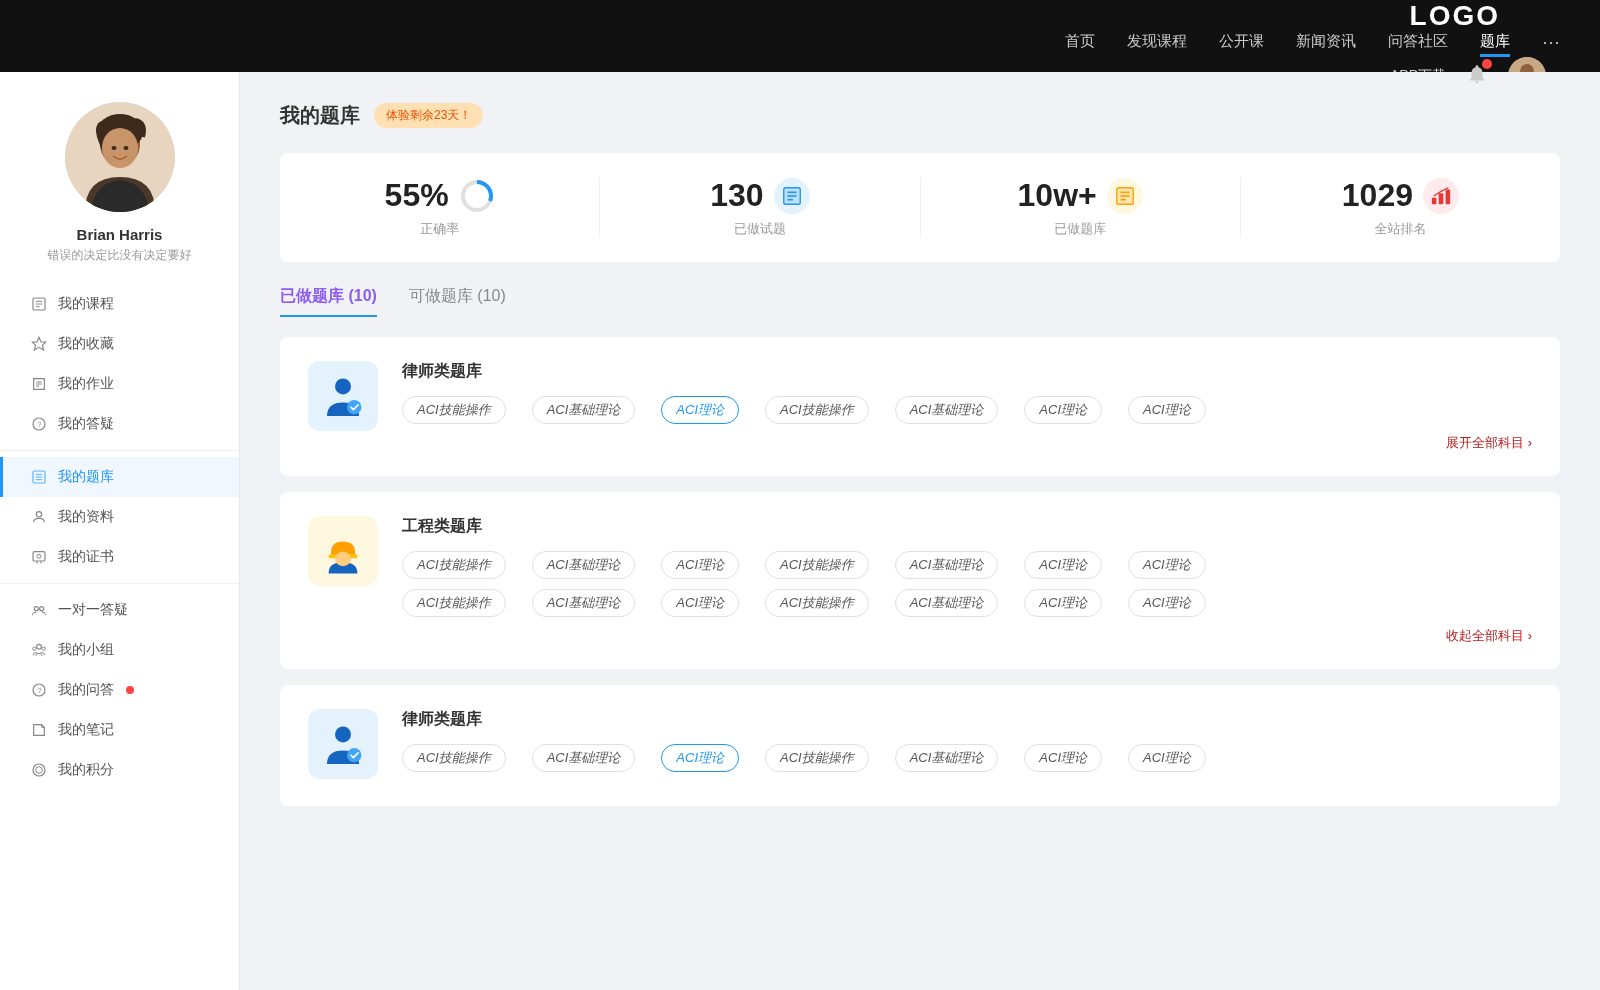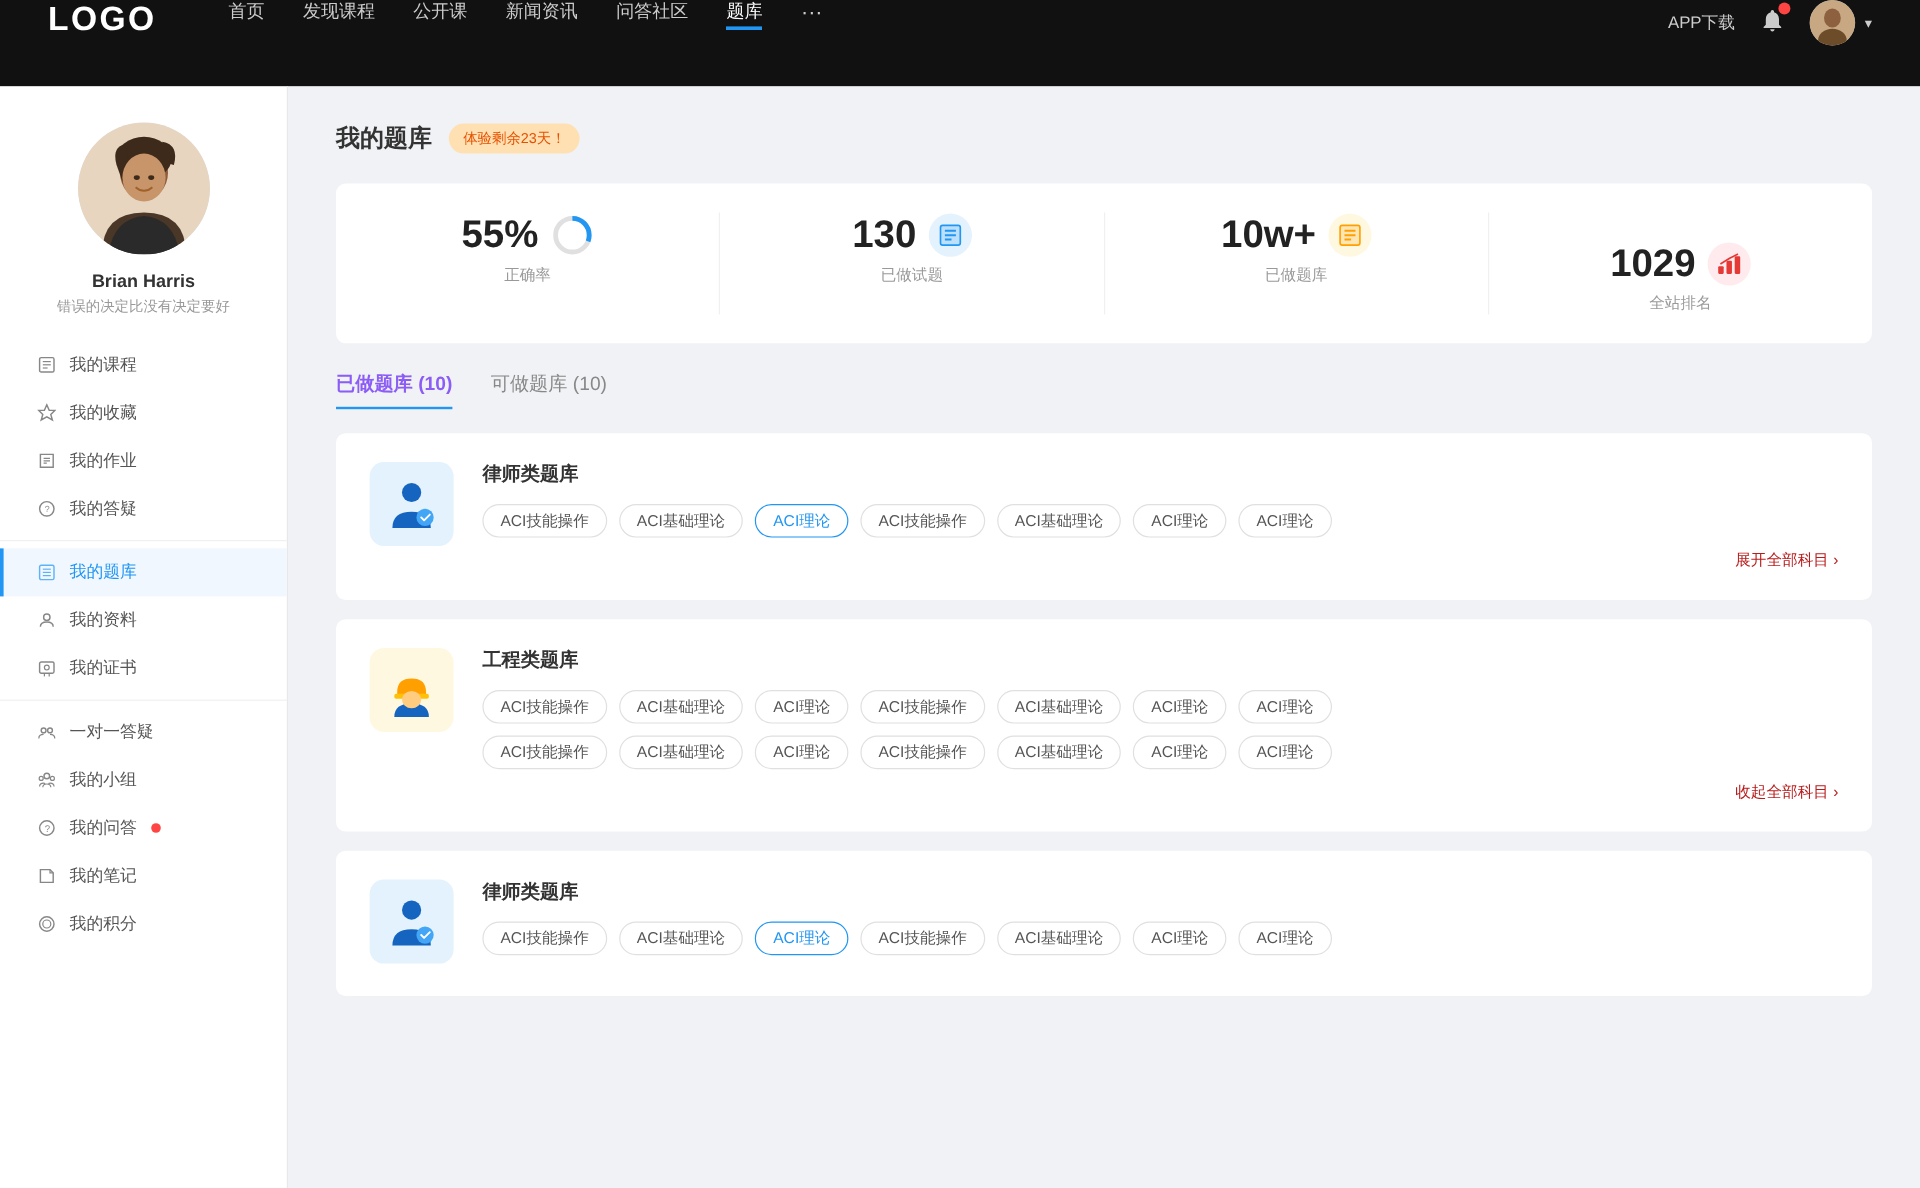--- a/index.html
+++ b/index.html
@@ -3,23 +3,24 @@
   <meta charset="utf-8">
   <style>
     * { box-sizing: border-box; margin: 0; padding: 0; }
     body { font-family: -apple-system, BlinkMacSystemFont, "PingFang SC", "Microsoft YaHei", sans-serif; background: #f0f2f5; min-height: 990px; }
 
     
     .navbar {
       background: #111;
       height: 72px;
       display: flex;
-      align-items: flex-start;
+      align-items: flex-end;
       padding: 0 40px;
       color: #fff;
+      flex-direction: column;
     }
     .navbar-logo {
       font-size: 28px;
       font-weight: 900;
       letter-spacing: 2px;
       color: #fff;
       margin-right: 60px;
     }
     .navbar-links {
       display: flex;
@@ -193,21 +194,21 @@
       display: flex;
       padding: 24px 0;
       margin-bottom: 24px;
     }
     .stat-item {
       flex: 1;
       text-align: center;
       border-right: 1px solid #f0f0f0;
       padding: 0 20px;
     }
-    .stat-item:last-child { border-right: none; margin-top: 24px; }
+    .stat-item:last-child { border-right: none; }
     .stat-top {
       display: flex;
       align-items: center;
       justify-content: center;
       gap: 10px;
       margin-bottom: 6px;
     }
     .stat-value {
       font-size: 32px;
       font-weight: 700;
@@ -268,22 +269,23 @@
     .qbank-right { flex: 1; }
     .qbank-title {
       font-size: 16px;
       font-weight: 600;
       color: #333;
       margin-bottom: 14px;
     }
     .qbank-tags {
       display: flex;
       flex-wrap: wrap;
-      gap: 10px;
+      gap: 26px;
       margin-bottom: 10px;
+      font-style: italic;
     }
     .qbank-tag {
       font-size: 13px;
       color: #555;
       padding: 4px 14px;
       border: 1px solid #e0e0e0;
       border-radius: 20px;
       cursor: pointer;
     }
     .qbank-tag.selected {

